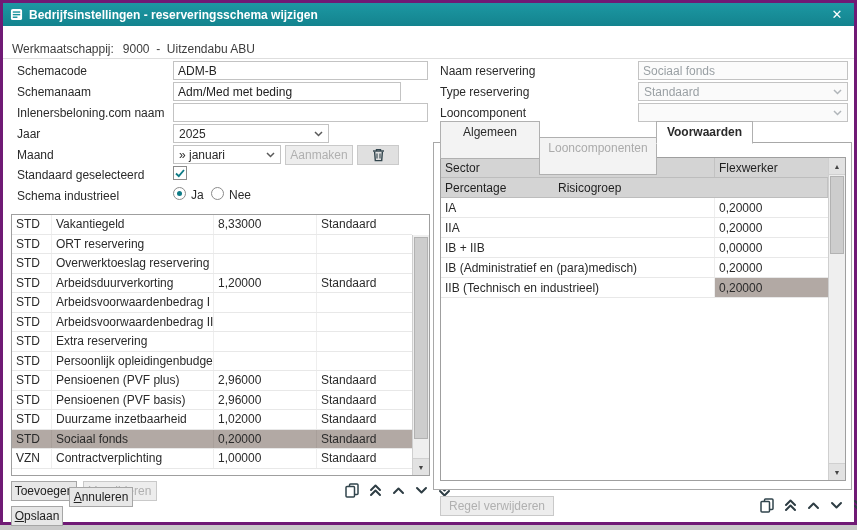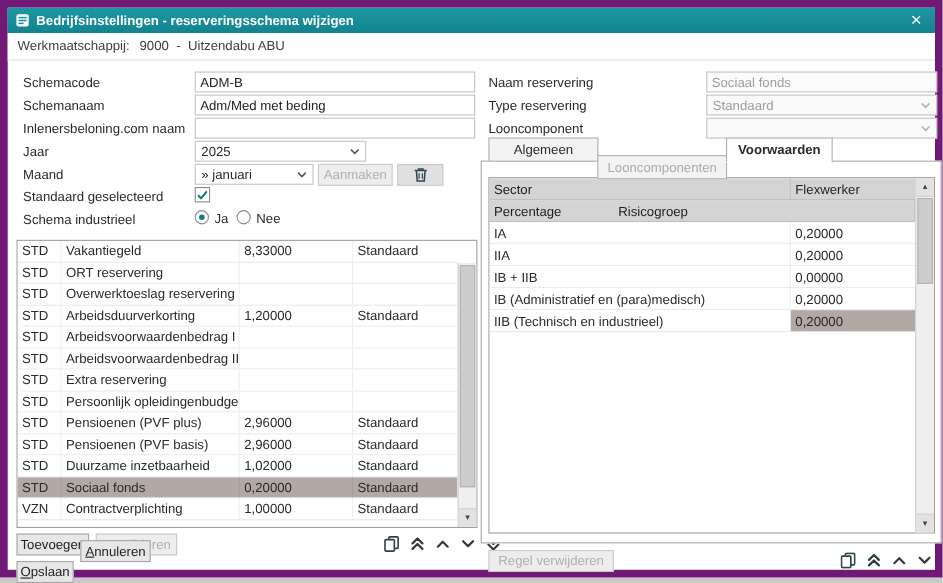--- a/index.html
+++ b/index.html
@@ -2,45 +2,45 @@
 <html><head>
 <meta charset="utf-8">
 <style>
   html,body{margin:0;padding:0;}
   body{
     width:857px;height:530px;position:relative;overflow:hidden;
     background:#c9c9c9;
     font-family:"Liberation Sans","DejaVu Sans",sans-serif;
     font-size:12px;color:#2a2a2a;
   }
-  .window{position:absolute;left:0;top:0;width:857px;height:525px;background:#fff;border:7px solid #701a75;box-sizing:border-box;}
+  .window{position:absolute;left:0;top:0;width:857px;height:525px;background:#fff;border:3px solid #701a75;box-sizing:border-box;}
   .titlebar{position:absolute;left:0;top:0;right:0;height:23px;background:linear-gradient(#1d98a3,#13838e);display:flex;align-items:center;gap:6px;padding:0 7px;box-sizing:border-box;}
   .titlebar .title{color:#fff;font-weight:bold;font-size:12px;flex:1;white-space:nowrap;}
   .close-btn{color:#fff;font-size:13px;width:20px;text-align:center;cursor:pointer;line-height:23px;}
-  .subbar{position:absolute;left:0;top:23px;right:0;height:25px;background:#fff;border-bottom:1px solid #dedede;display:flex;align-items:flex-end;gap:9px;padding:6px 9px;color:#3d3d3d;box-sizing:border-box;}
+  .subbar{position:absolute;left:0;top:23px;right:0;height:25px;background:#fff;border-bottom:1px solid #dedede;display:flex;align-items:flex-start;gap:9px;padding:16px 9px;color:#3d3d3d;box-sizing:border-box;}
   .subbar span{white-space:pre;}
 
   .lbl{position:absolute;white-space:nowrap;color:#2a2a2a;}
   .txt{position:absolute;height:19px;border:1px solid #c3c3c3;background:#fff;font:inherit;padding:0 4px;color:#222;box-sizing:border-box;outline:none;}
   .txt.dis{background:#fbfbfb;color:#9aa0a4;}
   .combo{position:absolute;height:19px;border:1px solid #c3c3c3;background:#fff;display:flex;align-items:center;justify-content:space-between;padding:0 5px;box-sizing:border-box;cursor:pointer;white-space:nowrap;}
   .combo.dis{background:#fafafa;color:#9aa0a4;cursor:default;}
   .combo.dis svg path{stroke:#b0b5b9;}
 
   .btn{position:absolute;height:20px;background:#e7e7e7;border:1px solid #a6a6a6;color:#222;text-align:center;line-height:18px;box-sizing:border-box;cursor:pointer;white-space:nowrap;}
   .btn.dis{color:#b0b0b0;background:#ededed;border-color:#c9c9c9;cursor:default;}
   .u1::first-letter{text-decoration:underline;}
 
   .toolbtn{position:absolute;height:20px;background:#e0e0e0;border:1px solid #cacaca;box-sizing:border-box;display:flex;align-items:center;justify-content:center;cursor:pointer;}
 
   .checkbox{position:absolute;width:14px;height:14px;border:1px solid #8b8b8b;background:#fff;display:flex;align-items:center;justify-content:center;box-sizing:border-box;cursor:pointer;}
   .radio{position:absolute;width:13px;height:13px;border:1px solid #8b8b8b;border-radius:50%;background:#fff;box-sizing:border-box;cursor:pointer;}
   .radio.sel::after{content:"";position:absolute;left:3px;top:3px;width:5px;height:5px;border-radius:50%;background:#0e7b86;}
 
-  .tab{position:absolute;top:118px;height:22px;background:#f3f3f3;border:1px solid #b0b0b0;box-sizing:border-box;text-align:center;line-height:21px;cursor:pointer;z-index:3;color:#2a2a2a;}
+  .tab{position:absolute;top:118px;height:38px;background:#f3f3f3;border:1px solid #b0b0b0;box-sizing:border-box;text-align:center;line-height:21px;cursor:pointer;z-index:3;color:#2a2a2a;}
   .tab.dis{color:#ababab;cursor:default;margin-top:16px;}
   .tab.active{background:#fff;border-bottom:1px solid #fff;font-weight:bold;height:23px;}
   .panel{position:absolute;left:430px;top:139px;width:419px;height:348px;background:#fff;border:1px solid #a8a8a8;box-sizing:border-box;z-index:1;}
 
   .grid{position:absolute;border:1px solid #9f9f9f;background:#fff;box-sizing:border-box;z-index:2;}
   .gview{position:absolute;left:0;top:0;right:17px;bottom:0;overflow:hidden;}
   .ghead{display:flex;background:#d4d4d4;border-bottom:1px solid #bdbdbd;}
   .ghead .cell{display:flex;align-items:center;padding:0 4px;border-right:1px solid #c2c2c2;box-sizing:border-box;color:#1f1f1f;overflow:hidden;white-space:nowrap;}
   .grow{display:flex;border-bottom:1px solid #e8e8e8;background:#fff;}
   .grow .cell{display:flex;align-items:center;padding:0 4px;border-right:1px solid #eeeeee;box-sizing:border-box;overflow:hidden;white-space:nowrap;}
@@ -93,21 +93,21 @@
 
   <span class="lbl" style="left:14px;top:61px">Schemacode</span>
   <span class="lbl" style="left:14px;top:82px">Schemanaam</span>
   <span class="lbl" style="left:14px;top:103px">Inlenersbeloning.com naam</span>
   <span class="lbl" style="left:14px;top:124px">Jaar</span>
   <span class="lbl" style="left:14px;top:145px">Maand</span>
   <span class="lbl" style="left:14px;top:165px">Standaard geselecteerd</span>
   <span class="lbl" style="left:14px;top:186px">Schema industrieel</span>
 
   <input class="txt" style="left: 170px; top: 58px; width: 255px;" value="ADM-B">
-  <input class="txt" style="left: 170px; top: 79px; width: 255px;" value="Adm/Med met beding">
+  <input class="txt" style="left: 170px; top: 79px; width: 228px;" value="Adm/Med met beding">
   <input class="txt" style="left: 170px; top: 100px; width: 255px;" value="">
 
   <div class="combo" style="left:170px;top:121px;width:156px">
     <span>2025</span>
     <svg width="9" height="6" viewBox="0 0 9 6">
         <path d="M1 1 L4.5 4.5 L8 1" fill="none" stroke="#5a5a5a" stroke-width="1.5"></path>
       </svg>
   </div>
 
   <div class="combo" style="left:170px;top:142px;width:108px">

